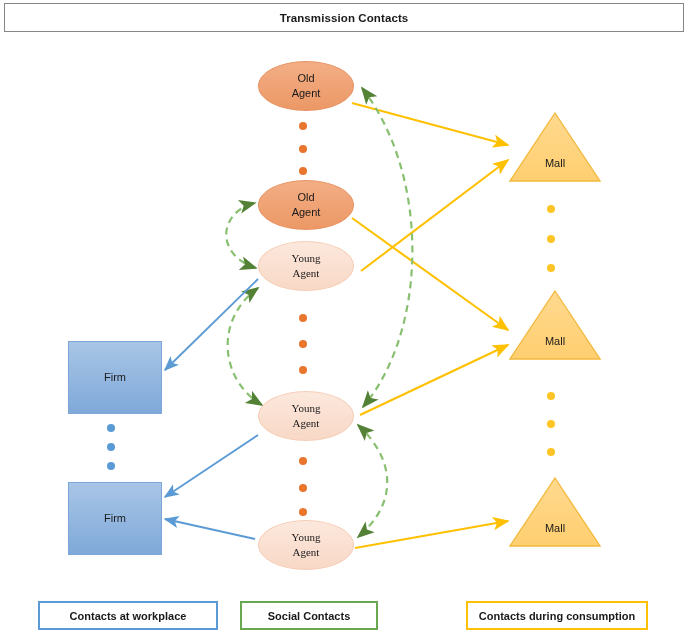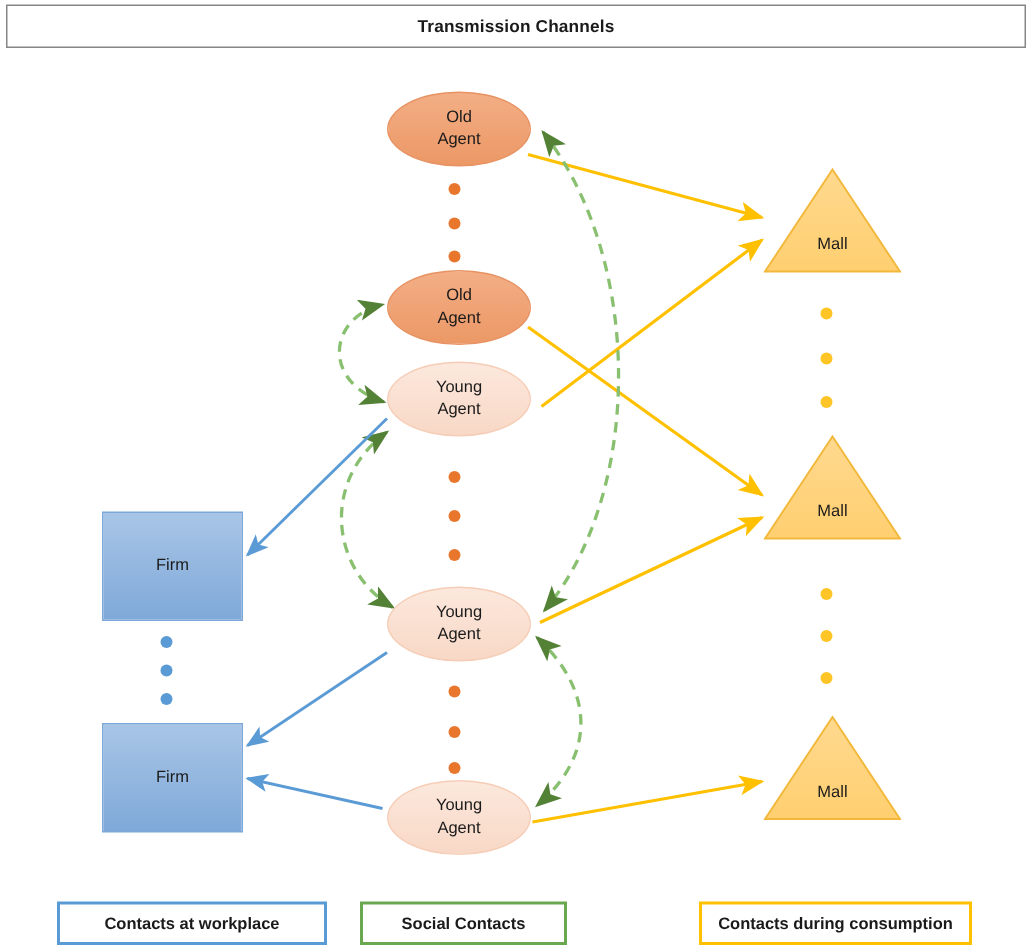--- a/index.html
+++ b/index.html
@@ -72,20 +72,21 @@
   }
   .agent-old {
     background: #f0a273;
     background: linear-gradient(180deg, #f3ae85 0%, #ec9866 100%);
     border: 1px solid #e79363;
   }
   .agent-young {
     background: #fae0d2;
     background: linear-gradient(180deg, #fce8dd 0%, #f8d8c6 100%);
     border: 1px solid #f6cdb6;
+    font-family: Liberation Serif, serif;
   }
   .agent .ln { display: block; }
 
   .firm {
     width: 94px;
     height: 73px;
     background: linear-gradient(180deg, #a8c5e6 0%, #7fa9d9 100%);
     border: 1px solid #7da7d8;
   }
 
@@ -140,21 +141,21 @@
   .legend-blue   { border: 2px solid #5b9bd5; }
   .legend-green  { border: 2px solid #6aa84f; }
   .legend-yellow { border: 2px solid #ffc000; }
 </style>
 </head>
 <body>
 
 <div id="canvas">
 
   <div id="title-bar">
-    <span class="title-text">Transmission Channels</span>
+    <span class="title-text">Transmission Contacts</span>
   </div>
 
   <svg id="arrows" viewBox="0 0 690 633">
     <defs>
       <marker id="ah-blue" markerWidth="9" markerHeight="9" refX="7.2" refY="3.2" orient="auto">
         <path d="M0,0 L8,3.2 L0,6.4 L1.9,3.2 Z" fill="#5b9bd5"></path>
       </marker>
       <marker id="ah-green" markerWidth="9" markerHeight="9" refX="7.2" refY="3.2" orient="auto">
         <path d="M0,0 L8,3.2 L0,6.4 L1.9,3.2 Z" fill="#538135"></path>
       </marker>

